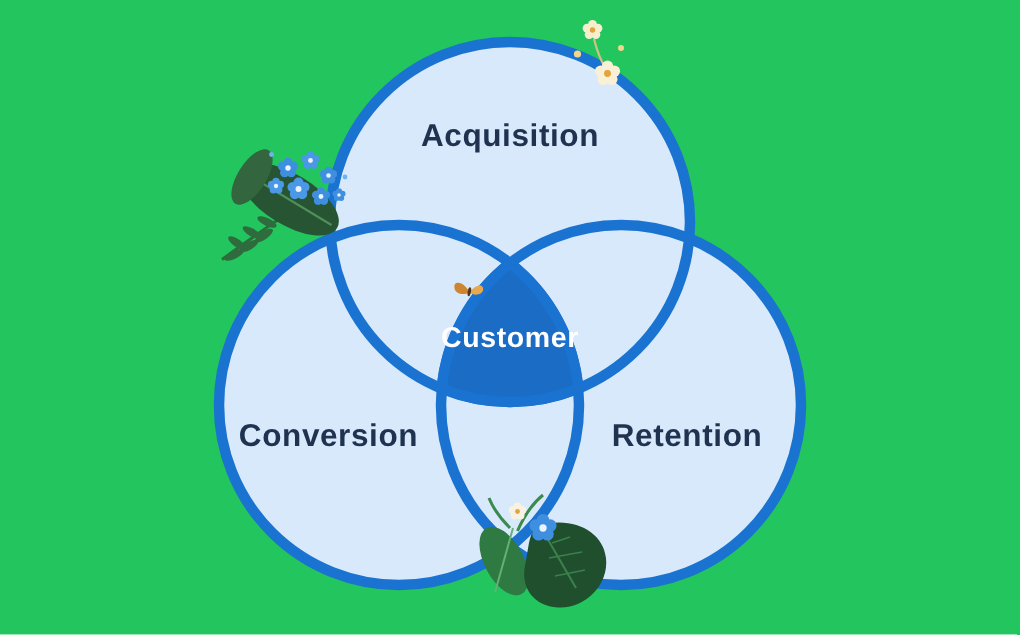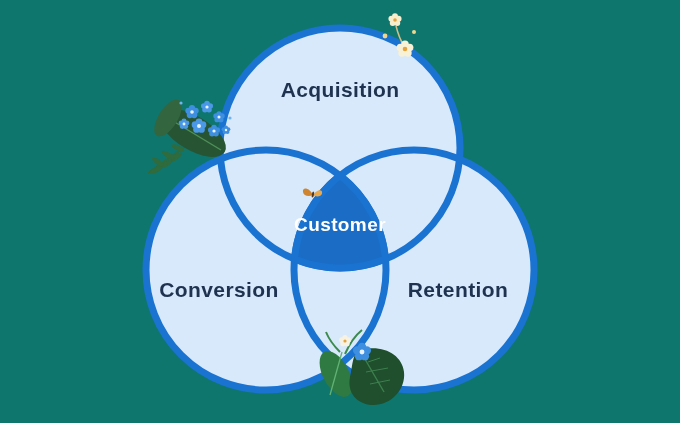--- a/index.html
+++ b/index.html
@@ -1,19 +1,19 @@
 <!DOCTYPE html>
 <html><head>
 <meta charset="utf-8">
 <style>
   html,body{margin:0;padding:0;background:#ffffff;}
   .canvas{
     position:relative;
     width:680px;height:423px;
-    background:#0f766e;
+    background:#22c55e;
     overflow:hidden;
     font-family:"Liberation Sans", sans-serif;
   }
   svg{display:block;}
   .circle-label{
     font-family:"Liberation Sans", sans-serif;
     font-weight:bold;
     font-size:21px;
     letter-spacing:0.4px;
   }

